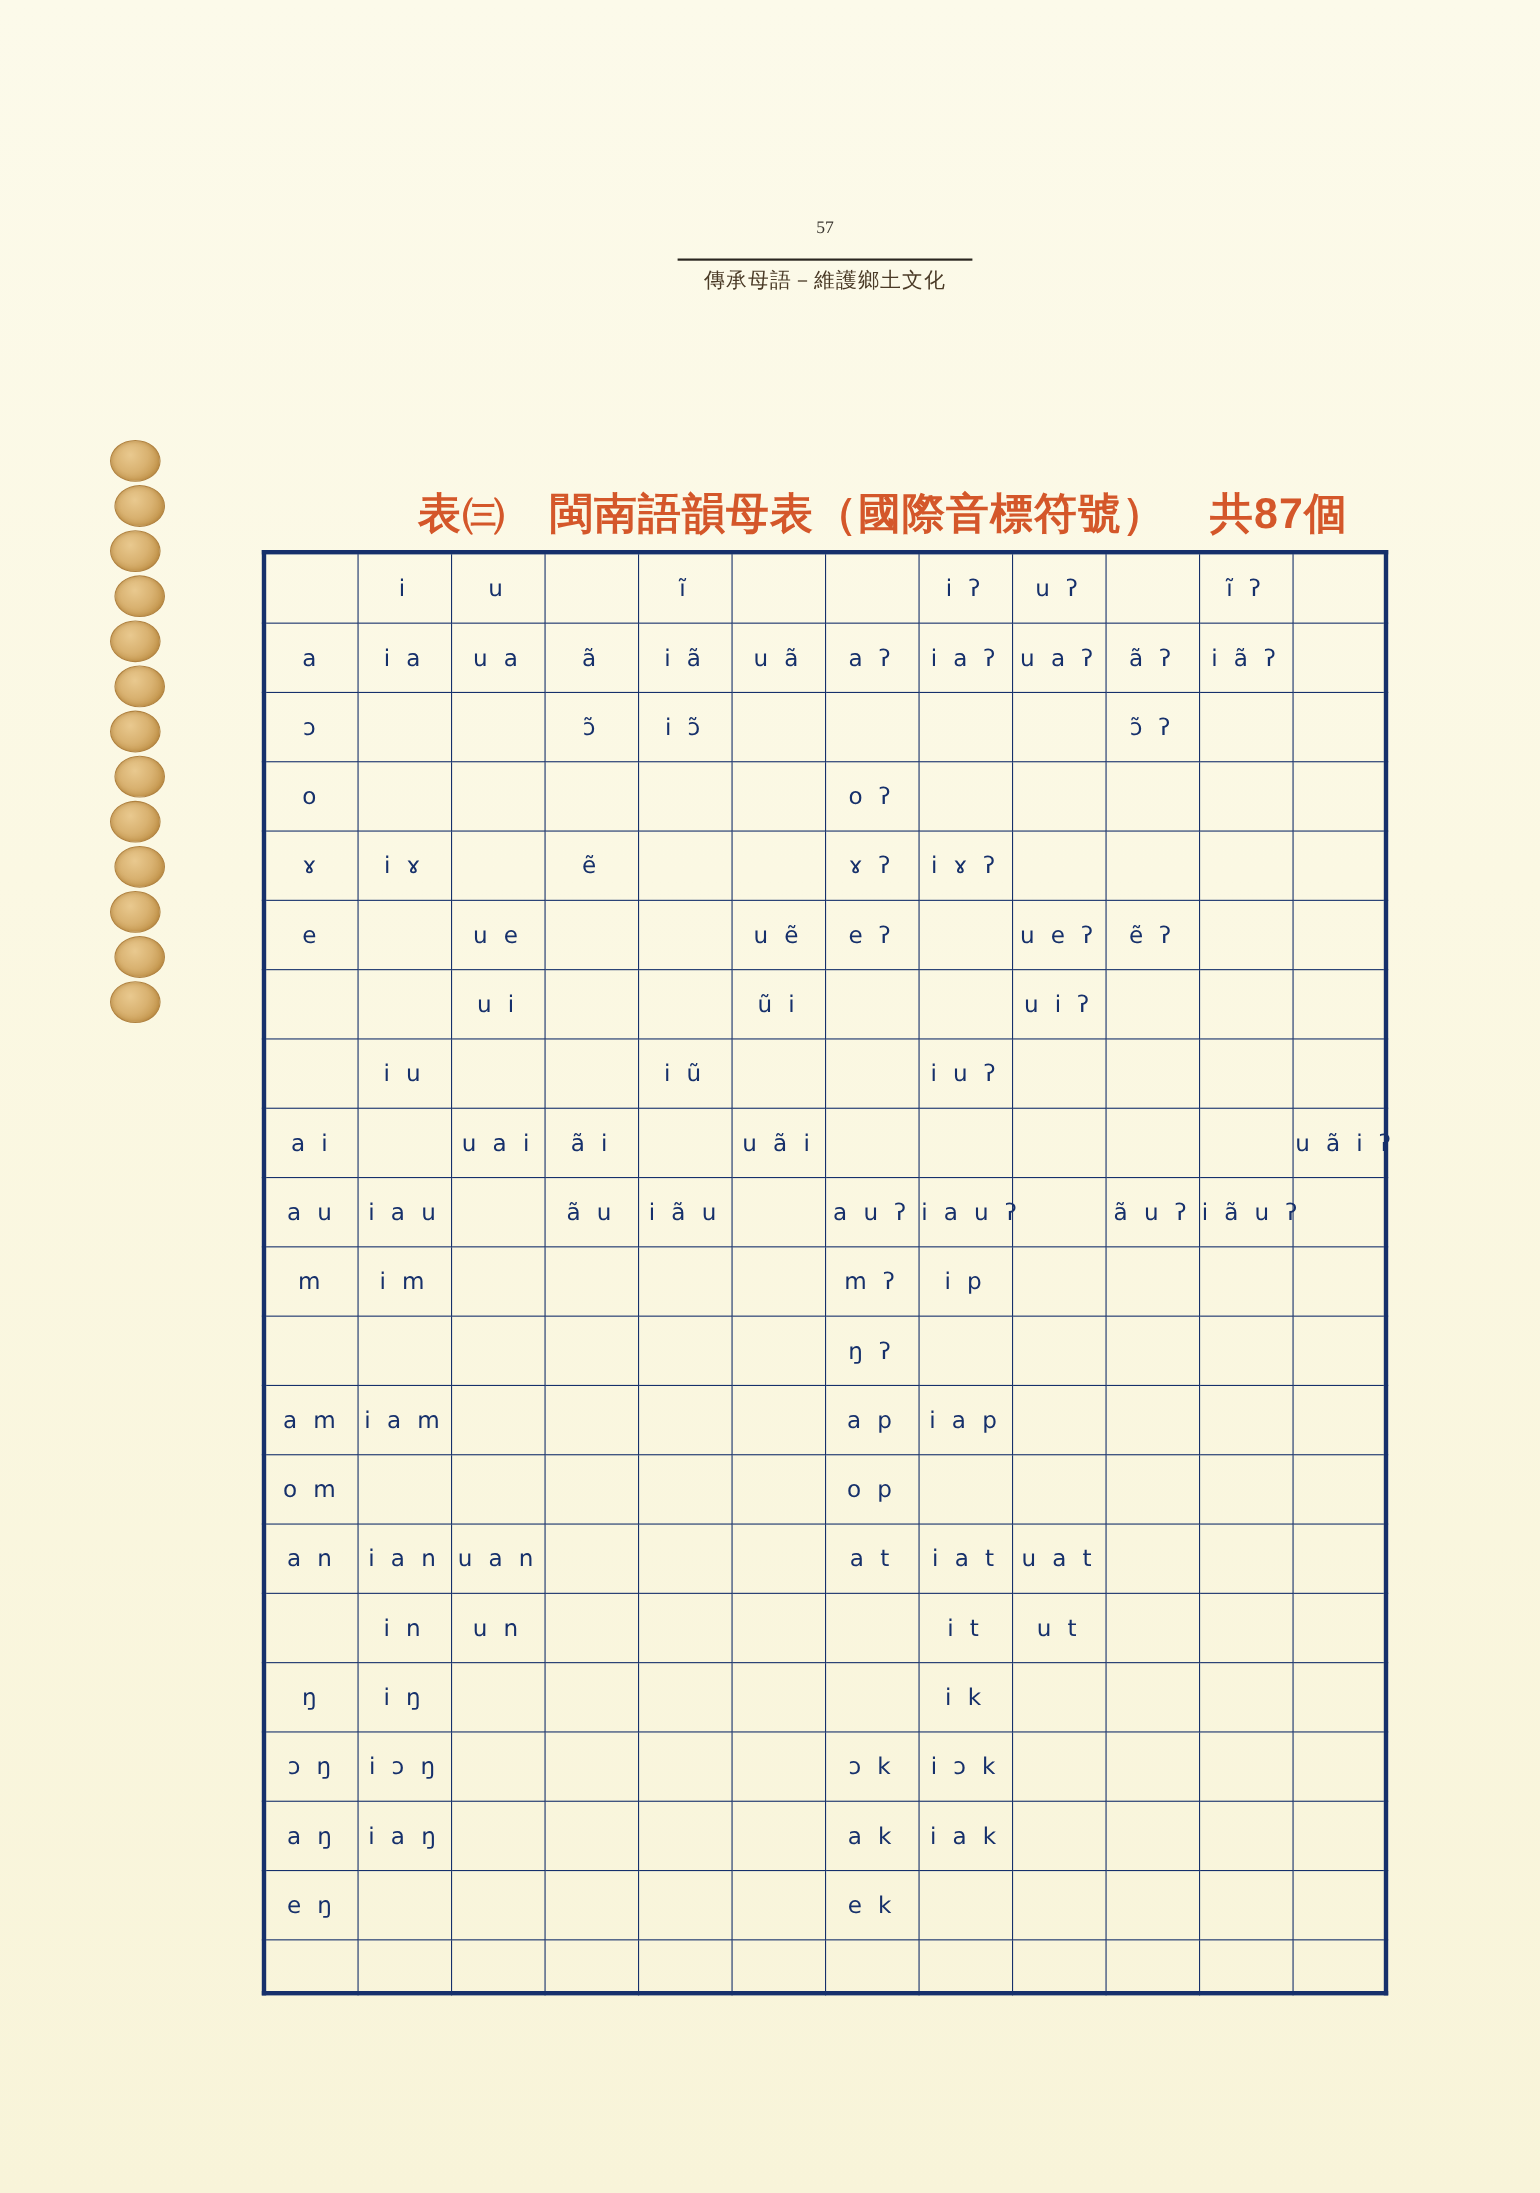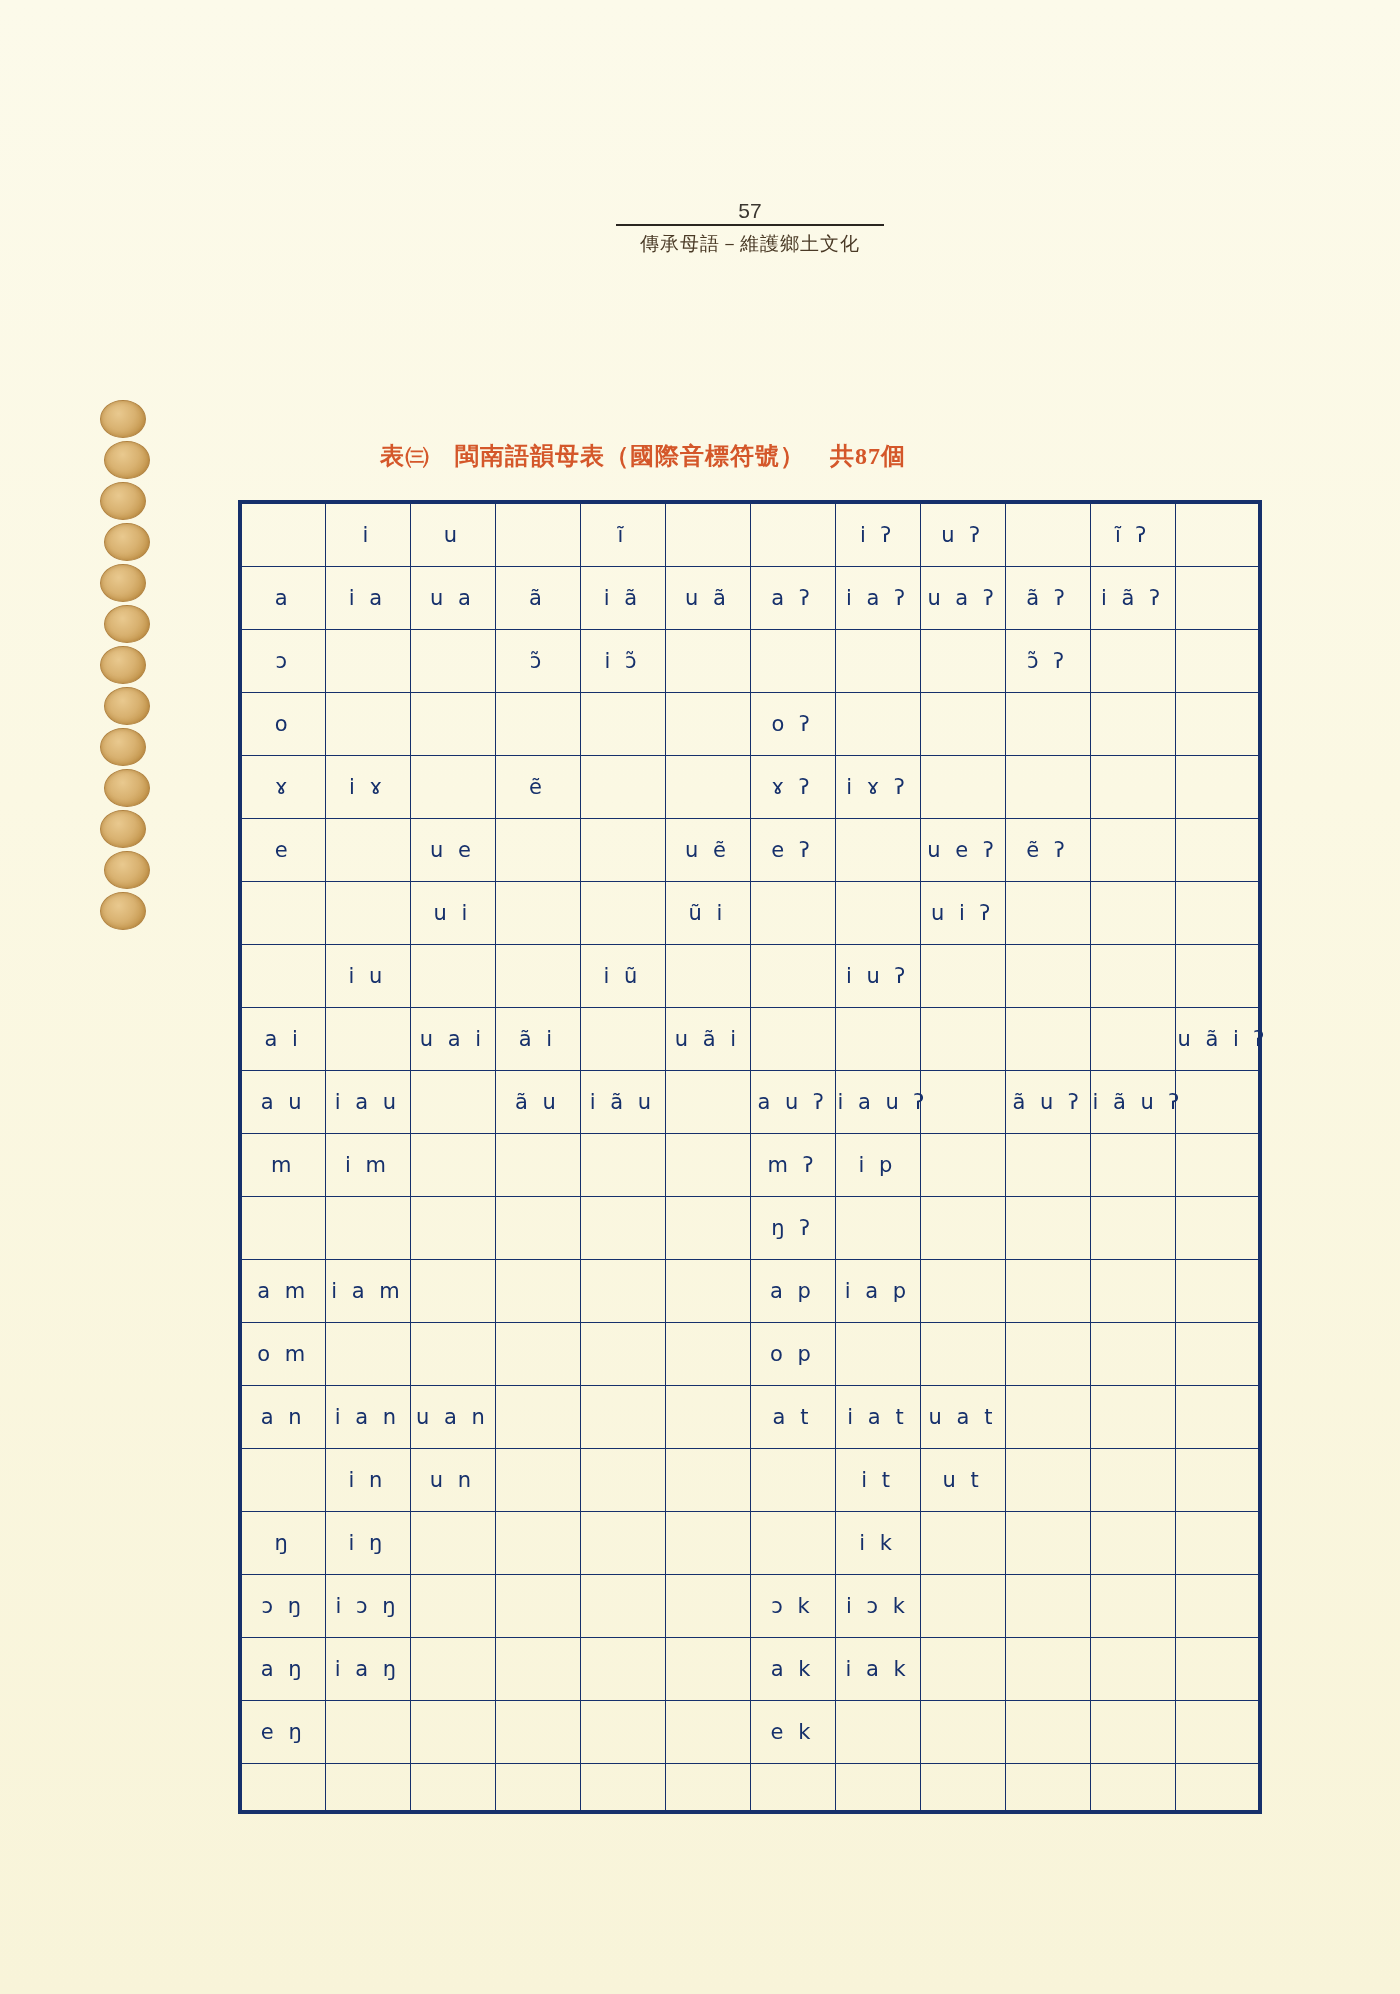--- a/index.html
+++ b/index.html
@@ -23,25 +23,25 @@
   }
   
   .header {
     position: absolute;
     left: 610px;
     top: 200px;
     width: 280px;
     text-align: center;
   }
   .page-number {
-    font-family: Liberation Sans, sans-serif;
-    font-size: 21px;
+    font-family: Liberation Serif, serif;
+    font-size: 16px;
     color: #3a3630;
     line-height: 1;
-    margin-bottom: 3px;
+    margin-bottom: 19px;
   }
   .header-rule {
     border-top: 2px solid #2a2620;
     width: 268px;
     margin: 0 auto;
   }
   .header-title {
     font-family: Liberation Mono, monospace;
     font-size: 19px;
     color: #4a3a26;
@@ -66,22 +66,22 @@
     position: relative;
     box-shadow: inset 0 0 4px rgba(160,110,40,0.5);
   }
   .coin:nth-child(even) { margin-left: 4px; }
   
   .table-title {
     position: absolute;
     left: 380px;
     top: 440px;
     width: 800px;
-    font-family: Liberation Serif, serif;
-    font-size: 24px;
+    font-family: Liberation Sans, sans-serif;
+    font-size: 39px;
     font-weight: bold;
     color: #d4572a;
     letter-spacing: 1px;
     white-space: nowrap;
   }
   
   .table-wrap {
     position: absolute;
     left: 238px;
     top: 500px;

